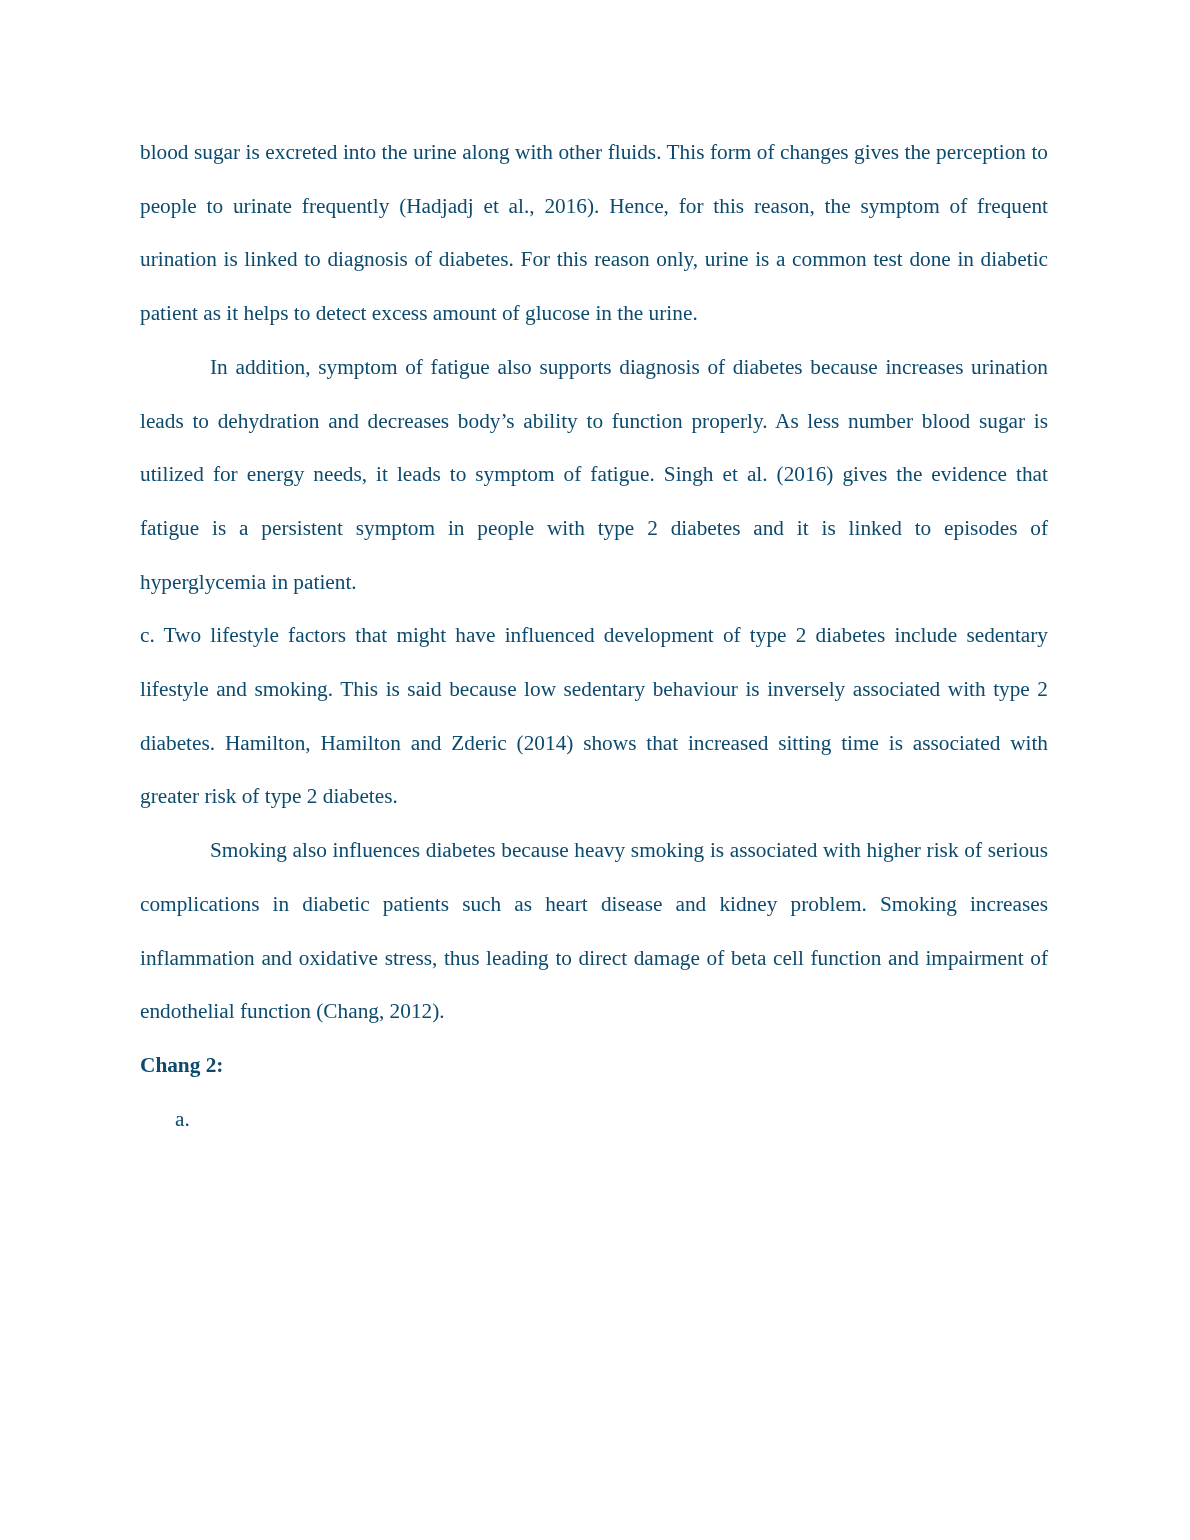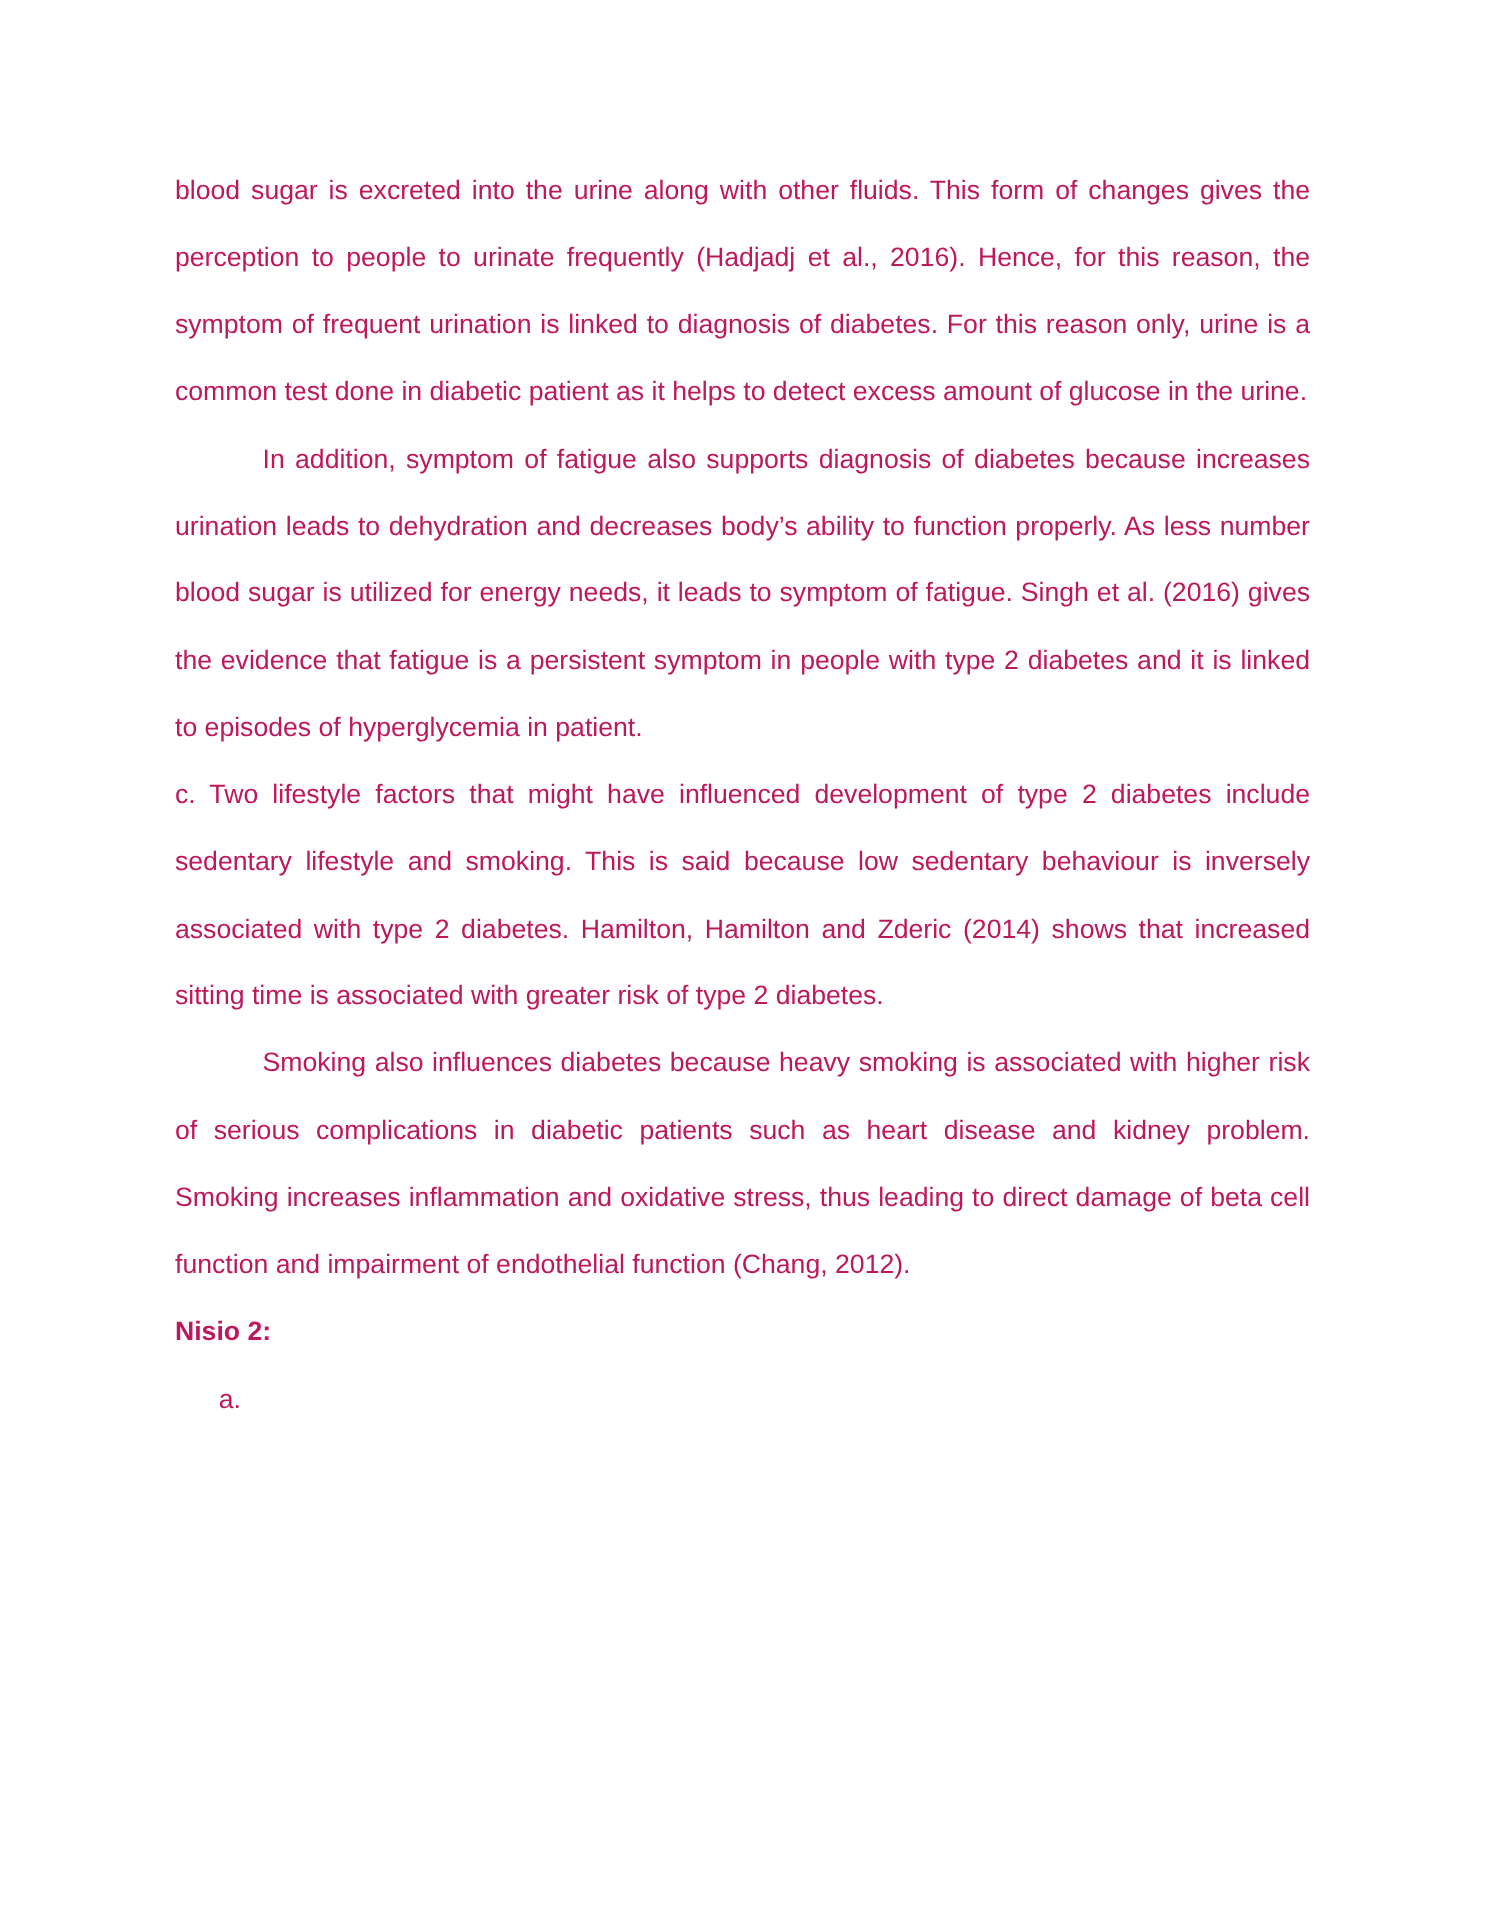--- a/index.html
+++ b/index.html
@@ -1,33 +1,33 @@
 <!DOCTYPE html>
 <html><head>
 <meta charset="utf-8">
 <style>
   html, body { margin: 0; padding: 0; background: #ffffff; }
   body { width: 1190px; height: 1540px; position: relative; overflow: hidden; }
   .page {
     position: absolute; left: 140px; top: 126px; width: 908px;
-    font-family: Liberation Sans, sans-serif;
-    font-size: 21.3px; color: #be185d;
+    font-family: Liberation Serif, serif;
+    font-size: 21.3px; color: #0c4a6e;
     line-height: 53.7px;
   }
   .para { margin: 0; text-align: justify; }
   .indent { text-indent: 70px; }
   .heading { margin: 0; font-weight: bold; }
   .list-item { position: relative; margin: 0; padding-left: 70px; text-align: justify; }
   .list-marker { position: absolute; left: 35px; top: 0; }
 </style>
 </head>
 <body>
 
 <div class="page">
   <p class="para">blood sugar is excreted into the urine along with other fluids. This form of changes gives the perception to people to urinate frequently (Hadjadj et al., 2016). Hence, for this reason, the symptom of frequent urination is linked to diagnosis of diabetes. For this reason only, urine is a common test done in diabetic patient as it helps to detect excess amount of glucose in the urine.</p>
   <p class="para indent">In addition, symptom of fatigue also supports diagnosis of diabetes because increases urination leads to dehydration and decreases body’s ability to function properly. As less number blood sugar is utilized for energy needs, it leads to symptom of fatigue. Singh et al. (2016) gives the evidence that fatigue is a persistent symptom in people with type 2 diabetes and it is linked to episodes of hyperglycemia in patient.</p>
   <p class="para">c. Two lifestyle factors that might have influenced development of type 2 diabetes include sedentary lifestyle and smoking. This is said because low sedentary behaviour is inversely associated with type 2 diabetes. Hamilton, Hamilton and Zderic (2014) shows that increased sitting time is associated with greater risk of type 2 diabetes.</p>
   <p class="para indent">Smoking also influences diabetes because heavy smoking is associated with higher risk of serious complications in diabetic patients such as heart disease and kidney problem. Smoking increases inflammation and oxidative stress, thus leading to direct damage of beta cell function and impairment of endothelial function (Chang, 2012).</p>
-  <p class="heading">Nisio 2:</p>
+  <p class="heading">Chang 2:</p>
   <div class="list-item">
     <span class="list-marker">a.</span>
   </div>
 </div>
 
 </body></html>

